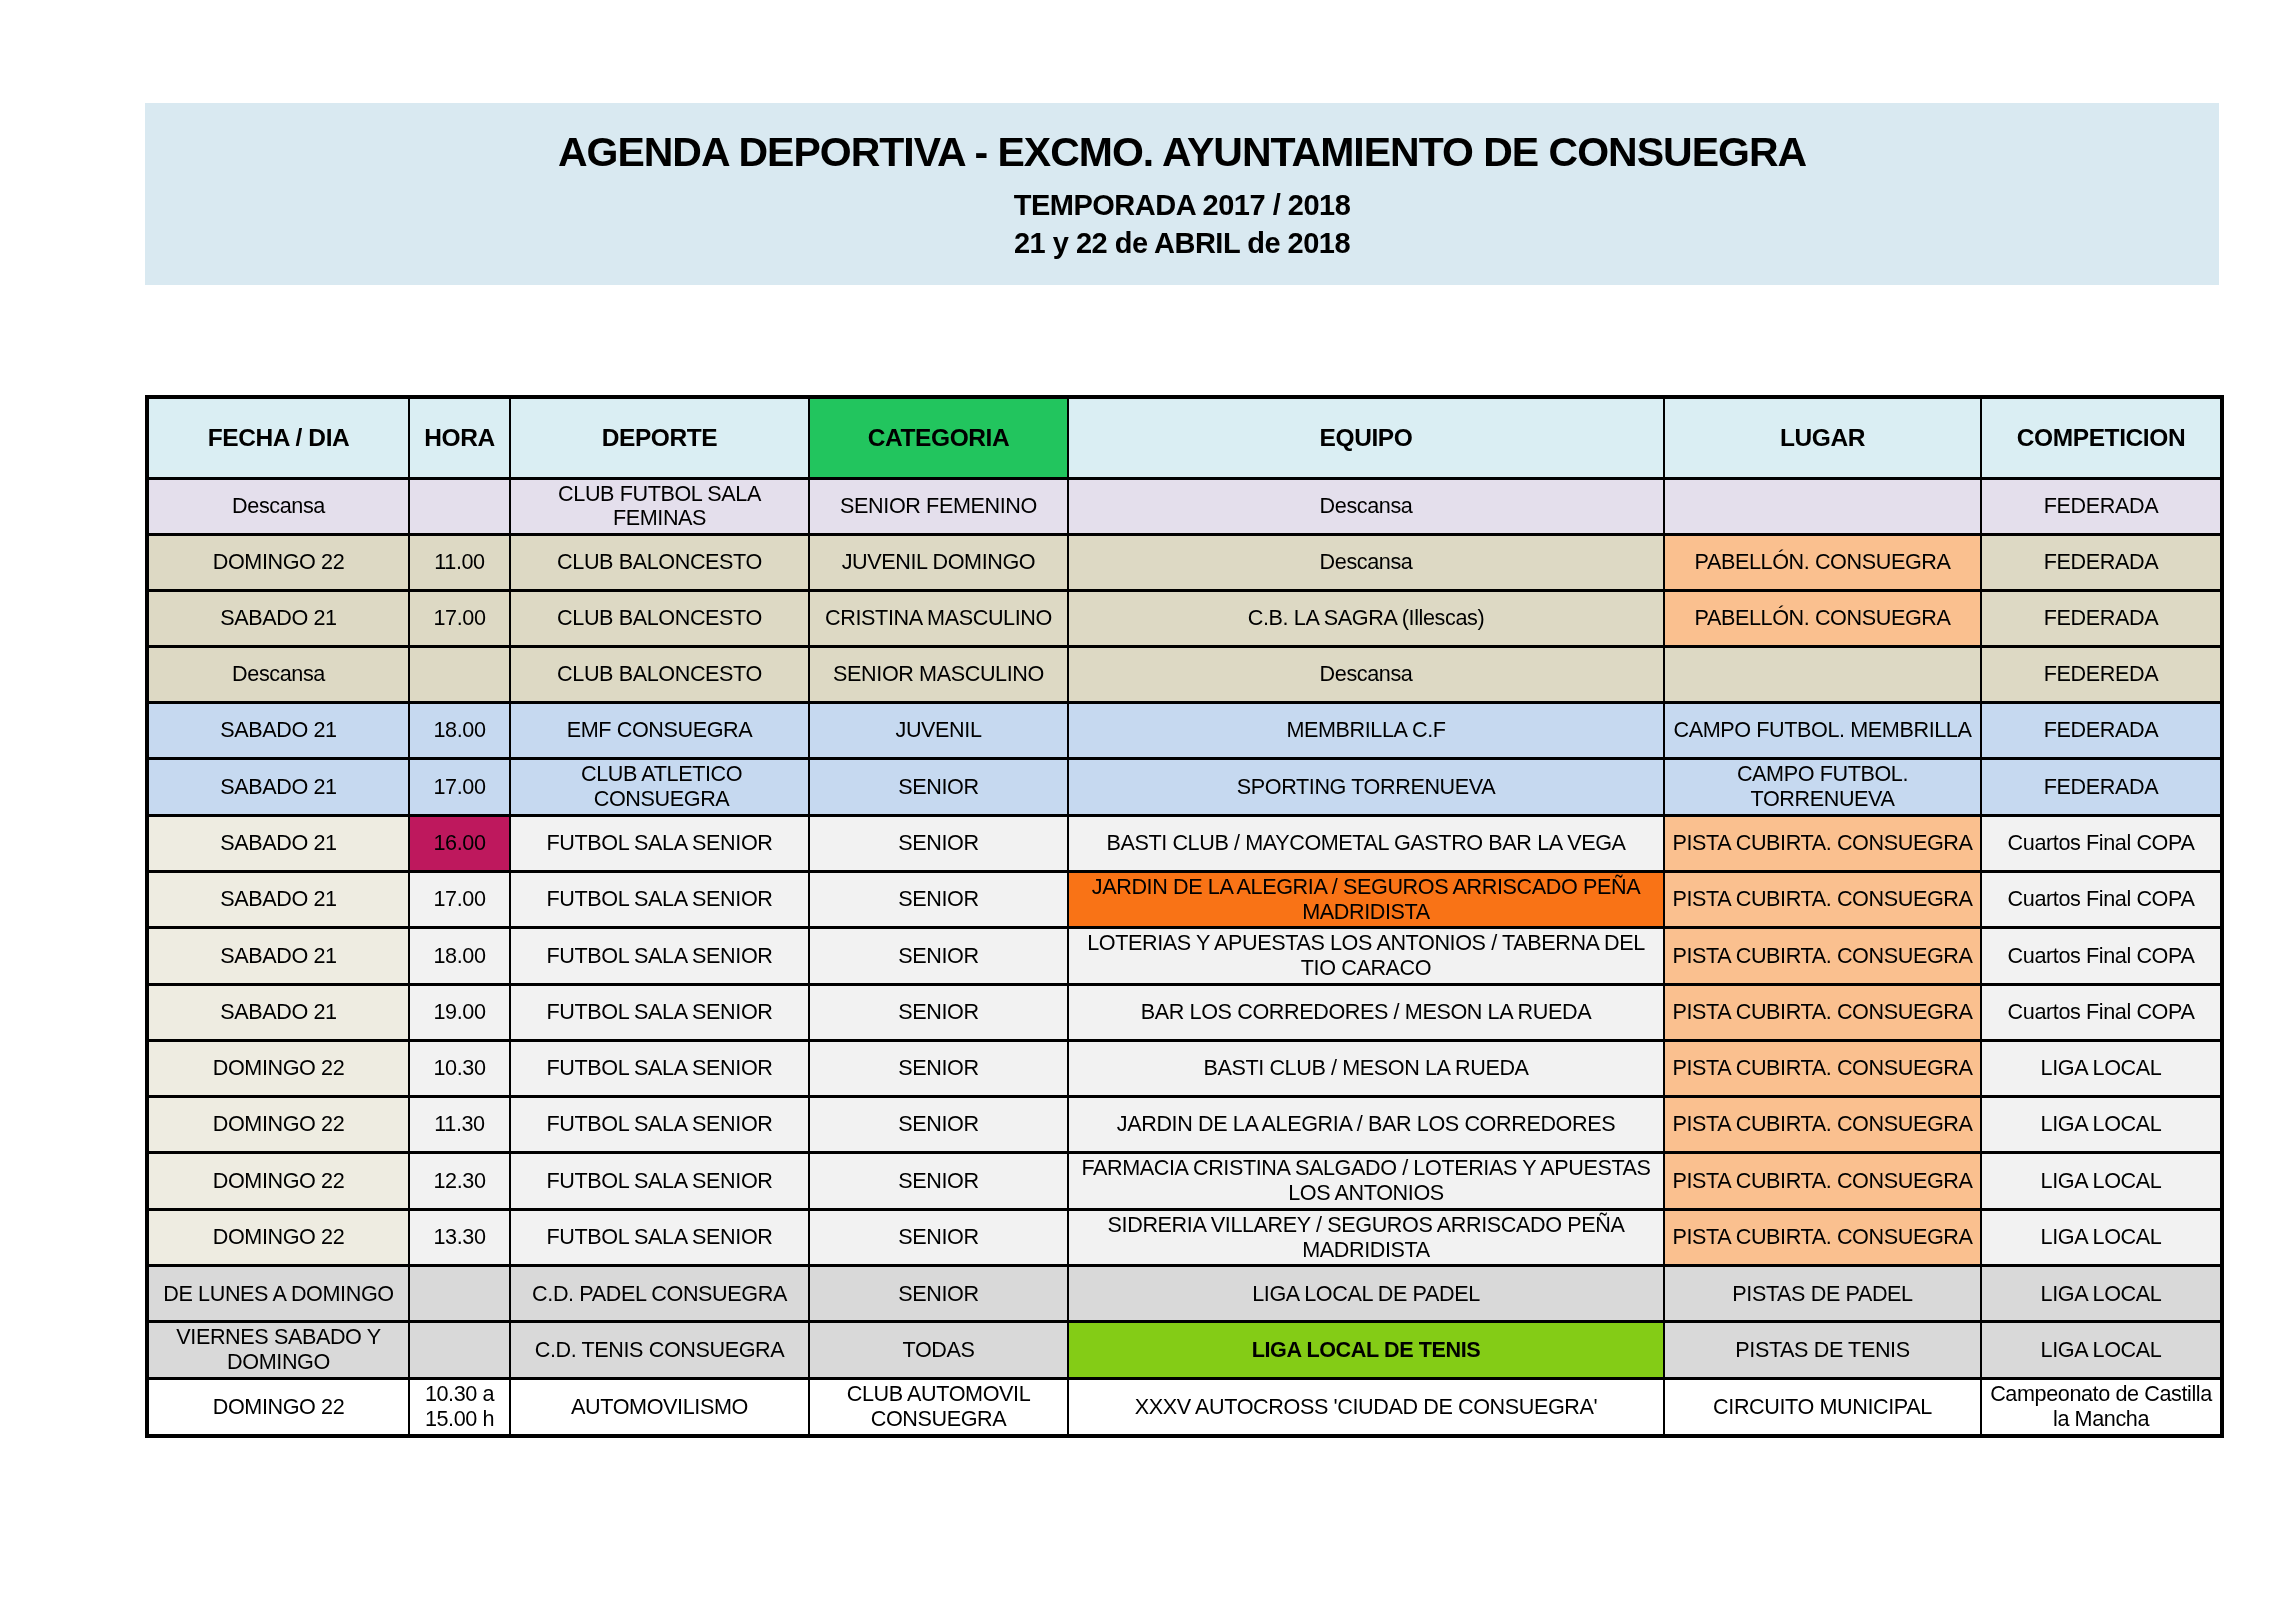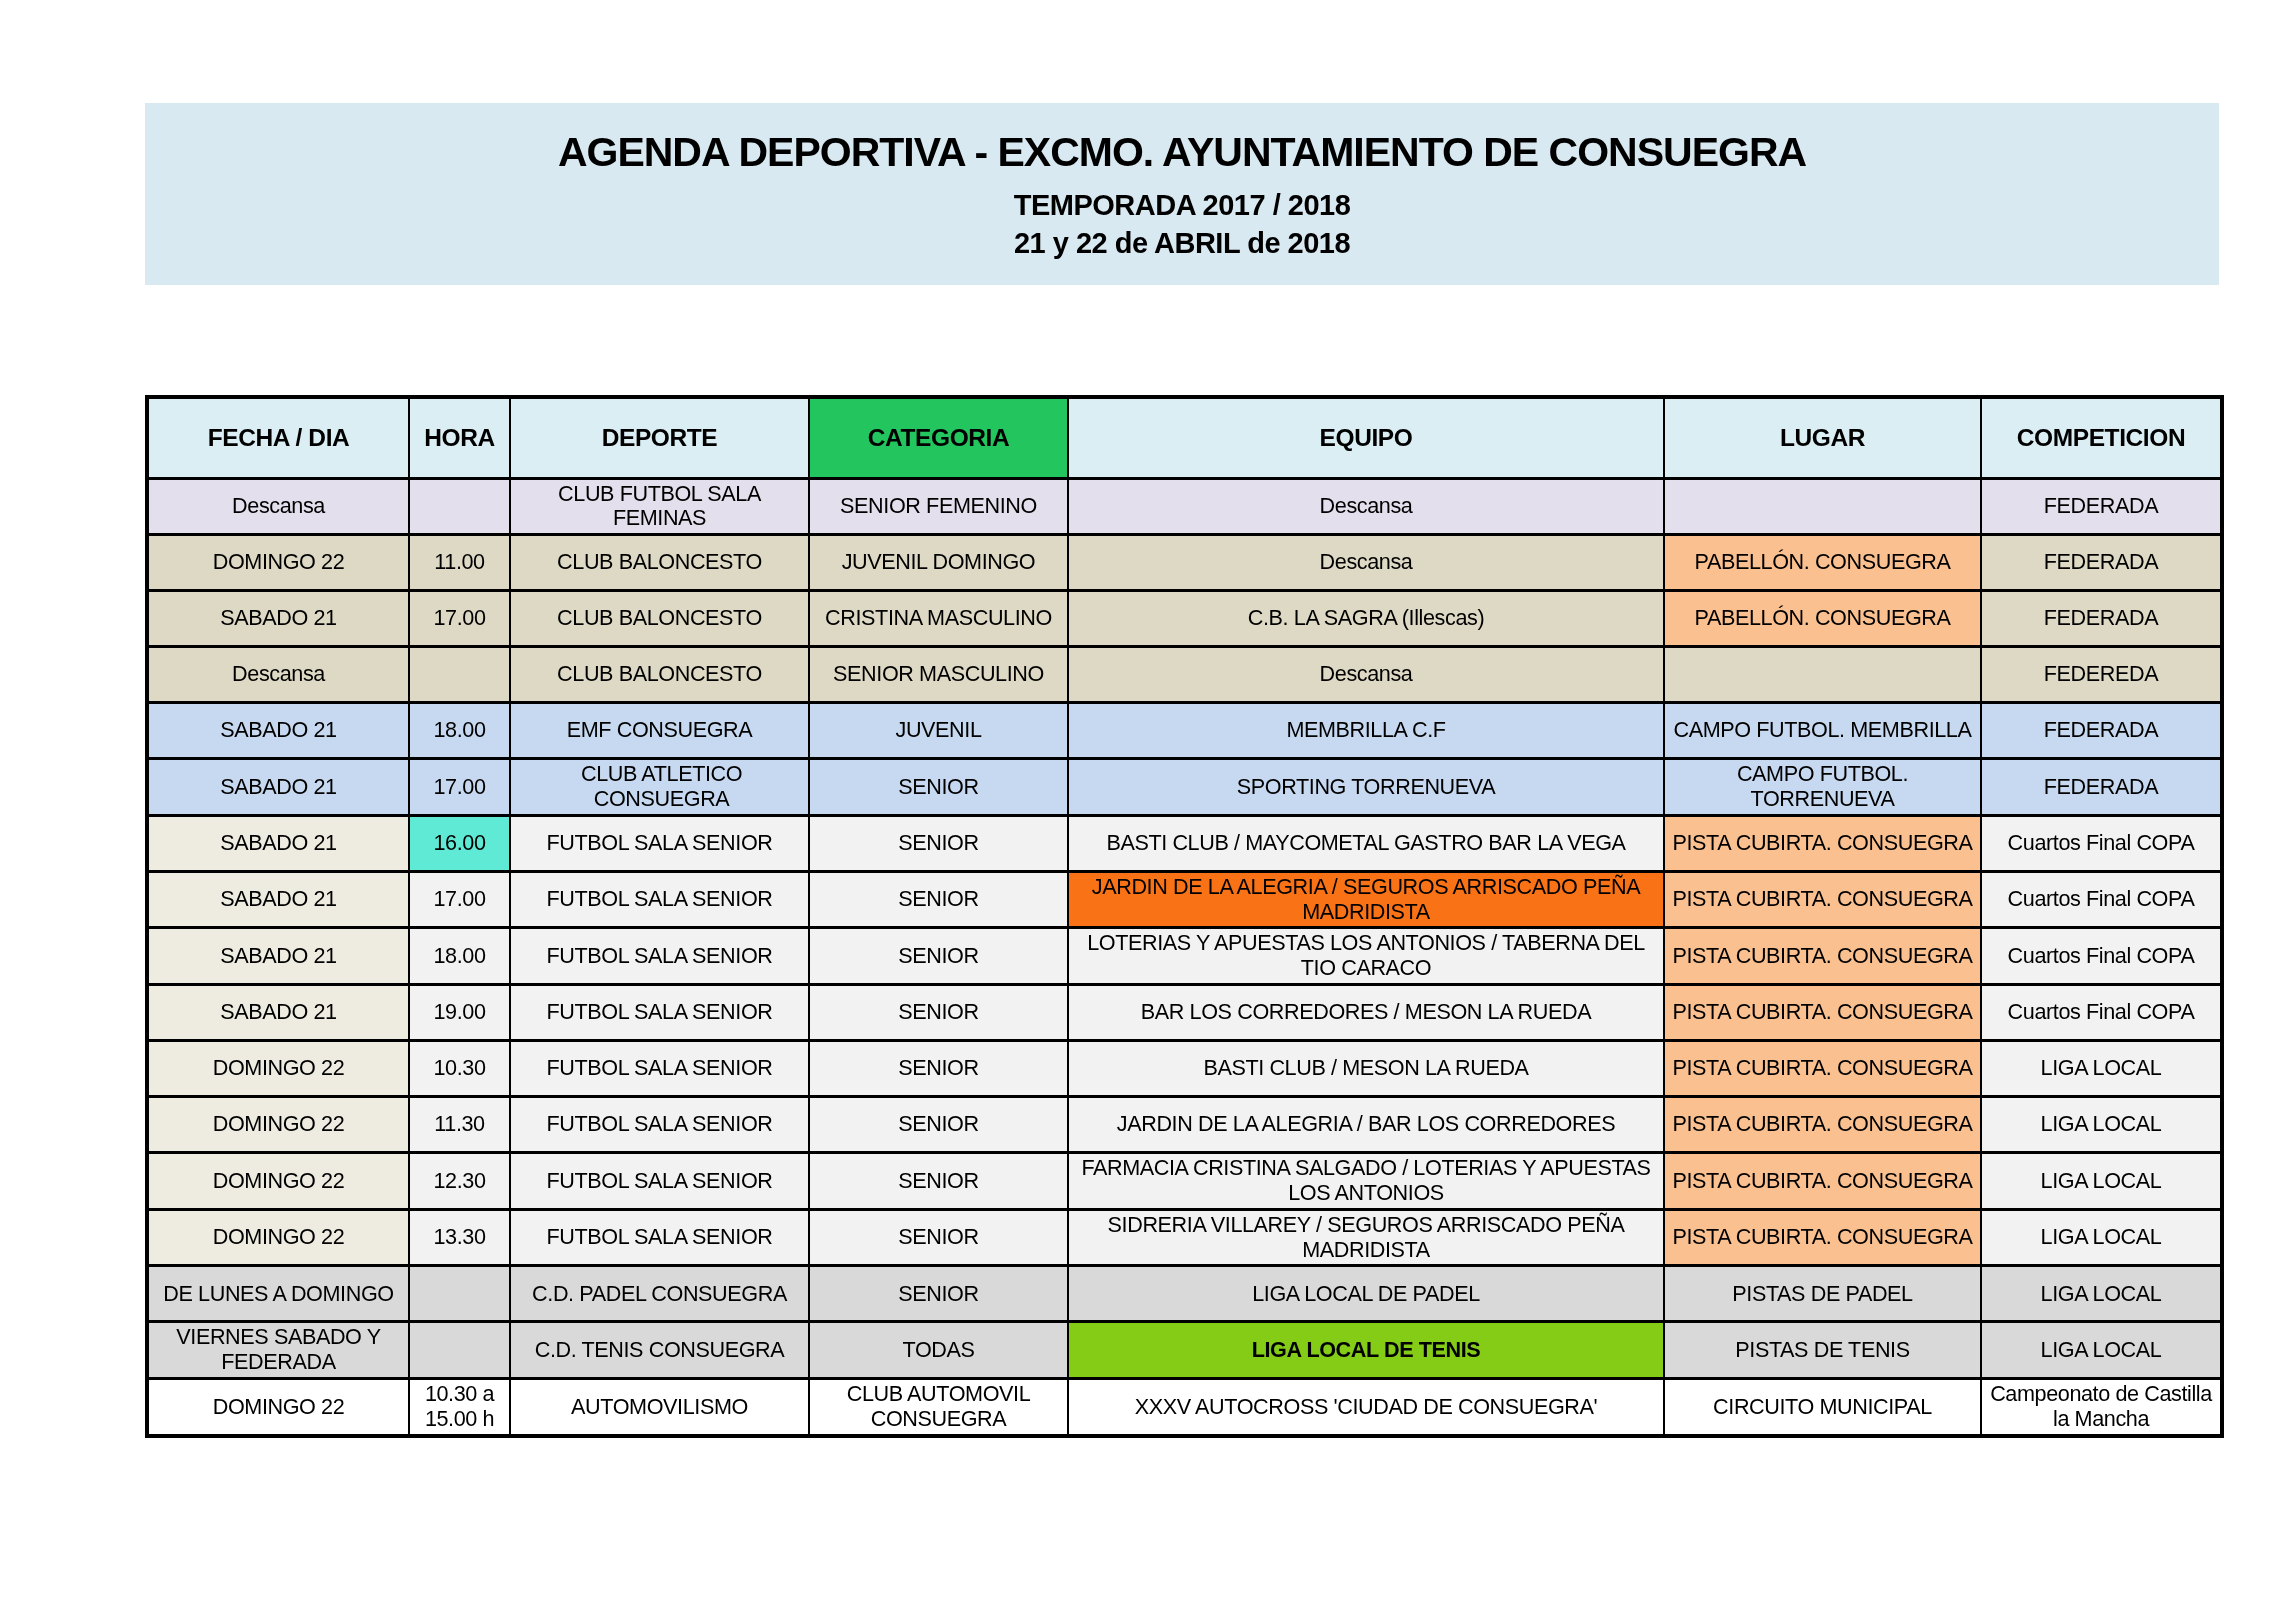--- a/index.html
+++ b/index.html
@@ -121,21 +121,21 @@
         <td style="background: rgb(198, 217, 240);">SABADO 21</td>
         <td style="background: rgb(198, 217, 240);">17.00</td>
         <td style="background: rgb(198, 217, 240); padding-left: 8px;">CLUB ATLETICO CONSUEGRA</td>
         <td style="background: rgb(198, 217, 240);">SENIOR</td>
         <td style="background: rgb(198, 217, 240);">SPORTING TORRENUEVA</td>
         <td class="fs-m" style="background: rgb(198, 217, 240);">CAMPO FUTBOL. TORRENUEVA</td>
         <td style="background: rgb(198, 217, 240);">FEDERADA</td>
       </tr>
       <tr>
         <td style="background: rgb(238, 236, 225);">SABADO 21</td>
-        <td style="background: #5eead4;">16.00</td>
+        <td style="background: #be185d;">16.00</td>
         <td style="background: rgb(242, 242, 242);">FUTBOL SALA SENIOR</td>
         <td style="background: rgb(242, 242, 242);">SENIOR</td>
         <td class="fs-xs" style="background: rgb(242, 242, 242);">BASTI CLUB /  MAYCOMETAL GASTRO BAR LA VEGA</td>
         <td class="fs-m" style="background: rgb(250, 192, 143);">PISTA CUBIRTA. CONSUEGRA</td>
         <td style="background: rgb(242, 242, 242);">Cuartos Final COPA</td>
       </tr>
       <tr>
         <td style="background: rgb(238, 236, 225);">SABADO 21</td>
         <td style="background: rgb(242, 242, 242);">17.00</td>
         <td style="background: rgb(242, 242, 242);">FUTBOL SALA SENIOR</td>
@@ -201,21 +201,21 @@
       <tr>
         <td style="background: rgb(217, 217, 217);">DE LUNES A DOMINGO</td>
         <td style="background: rgb(217, 217, 217);"></td>
         <td style="background: rgb(217, 217, 217);">C.D. PADEL CONSUEGRA</td>
         <td style="background: rgb(217, 217, 217);">SENIOR</td>
         <td style="background: rgb(217, 217, 217);">LIGA LOCAL DE PADEL</td>
         <td class="fs-m" style="background: rgb(217, 217, 217);">PISTAS DE PADEL</td>
         <td style="background: rgb(217, 217, 217);">LIGA LOCAL</td>
       </tr>
       <tr>
-        <td class="fs-s" style="background: rgb(217, 217, 217);">VIERNES SABADO Y FEDERADA</td>
+        <td class="fs-s" style="background: rgb(217, 217, 217);">VIERNES SABADO Y DOMINGO</td>
         <td style="background: rgb(217, 217, 217);"></td>
         <td style="background: rgb(217, 217, 217);">C.D. TENIS CONSUEGRA</td>
         <td style="background: rgb(217, 217, 217);">TODAS</td>
         <td style="background: #84cc16; font-weight: bold;">LIGA LOCAL DE TENIS</td>
         <td class="fs-m" style="background: rgb(217, 217, 217);">PISTAS DE TENIS</td>
         <td style="background: rgb(217, 217, 217);">LIGA LOCAL</td>
       </tr>
       <tr>
         <td style="background: rgb(255, 255, 255);">DOMINGO 22</td>
         <td class="fs-m" style="background: rgb(255, 255, 255);">10.30 a 15.00 h</td>

